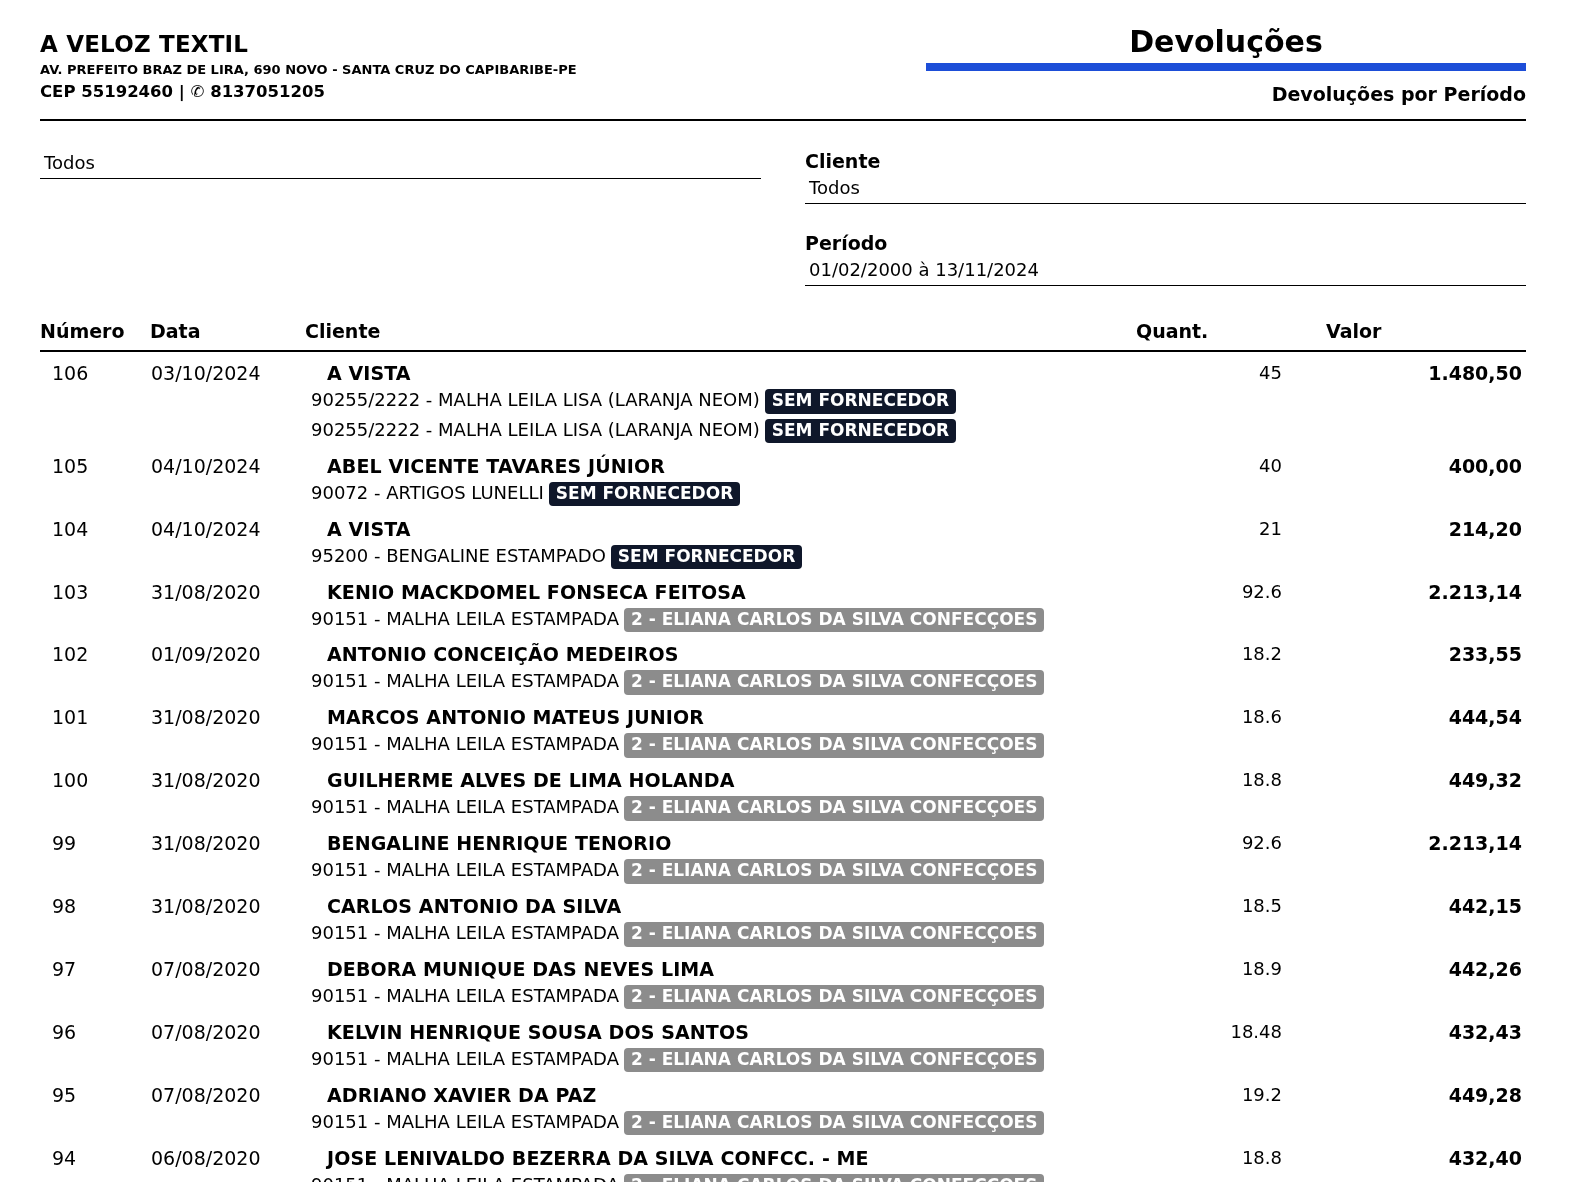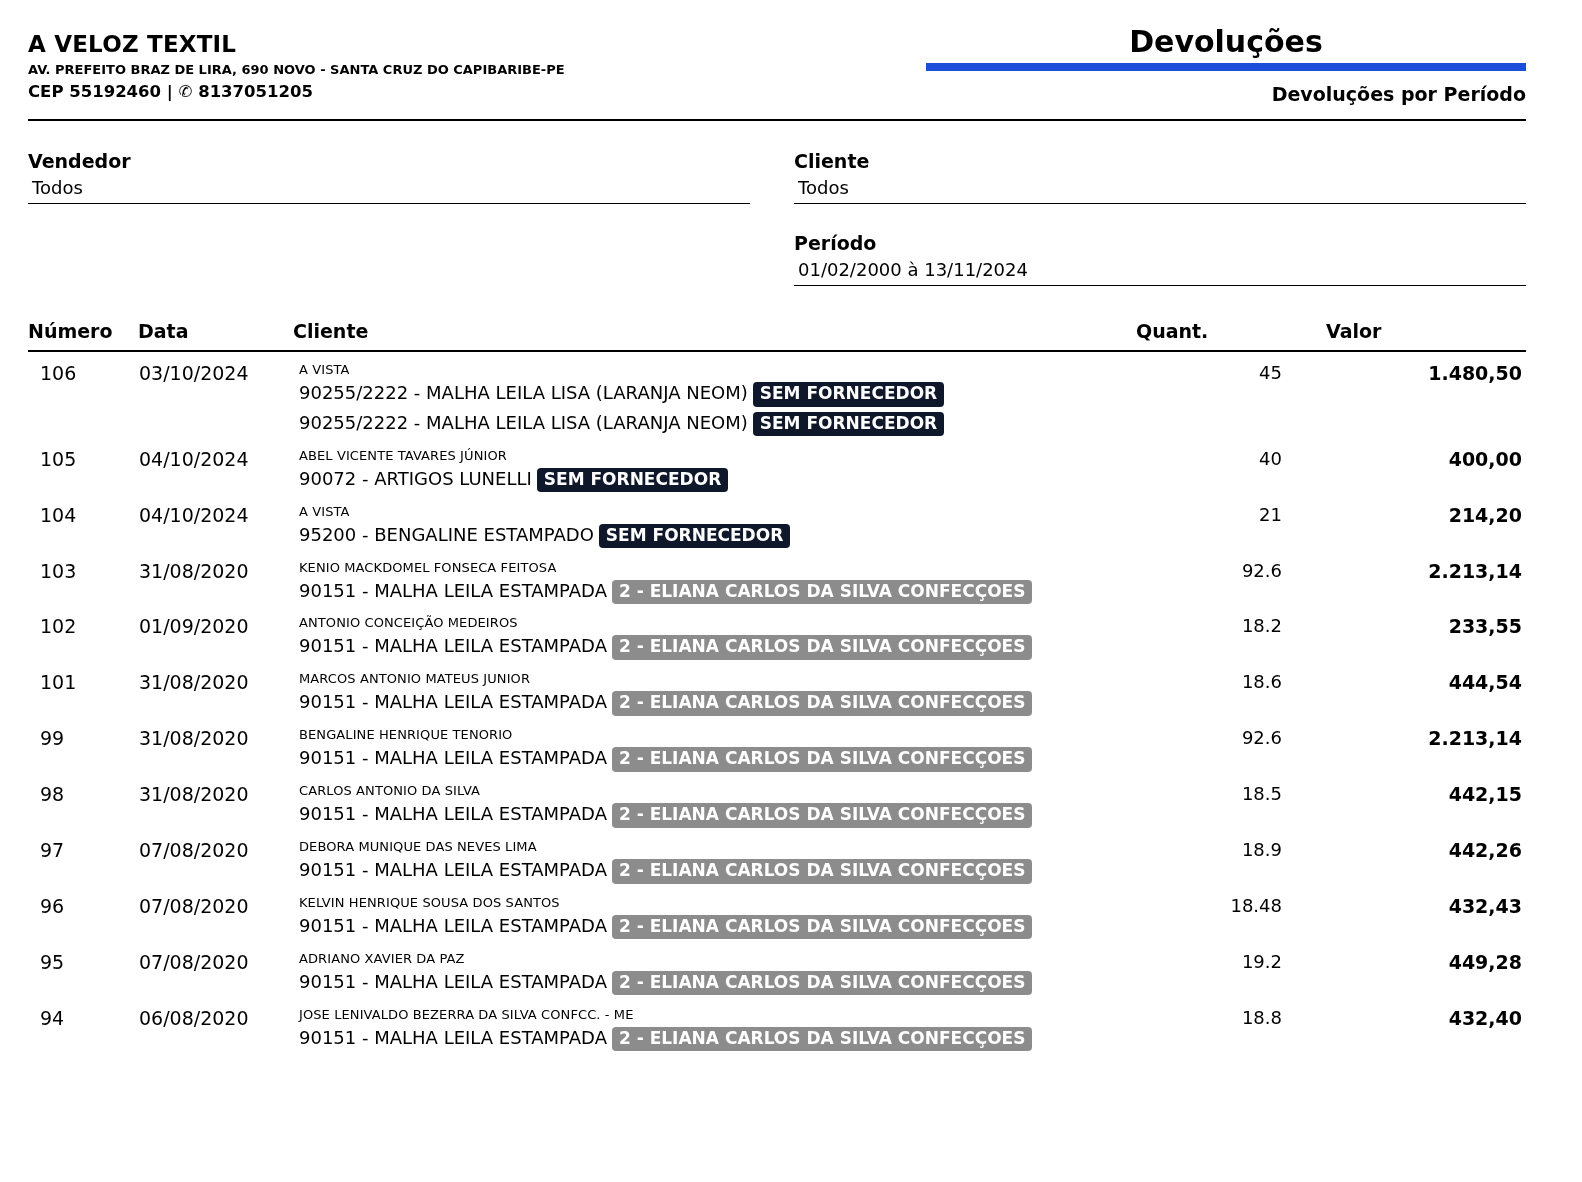--- a/index.html
+++ b/index.html
@@ -12,21 +12,21 @@
     height: 1182px;
     font-family: "DejaVu Sans", "Liberation Sans", sans-serif;
     color: #000000;
     overflow: hidden;
   }
   .page {
     position: relative;
     width: 1582px;
     height: 1182px;
     box-sizing: border-box;
-    padding: 18px 56px 0 28px;
+    padding: 18px 56px 0 40px;
   }
 
   
   .header {
     display: flex;
     justify-content: space-between;
     align-items: flex-start;
     padding-bottom: 8px;
   }
   .company {
@@ -126,23 +126,24 @@
     font-size: 18px;
   }
   tr.entry td { padding-top: 10px; }
   td.num  { padding-left: 12px; font-size: 19px; }
   td.data { font-size: 19px; }
   td.cli  { padding-left: 6px; }
   td.qtd  { text-align: right; padding-right: 44px; font-size: 18px; }
   td.val  { text-align: right; font-weight: bold; font-size: 19px; padding-right: 4px; }
 
   .cli-name {
-    font-size: 13px;
-    font-weight: normal;
+    font-size: 19px;
+    font-weight: bold;
     letter-spacing: 0.1px;
+    margin-left: 16px;
   }
   .item-line {
     font-size: 18px;
     line-height: 1.55;
     margin-top: 2px;
     white-space: nowrap;
   }
   .item-desc { }
   .tag {
     display: inline-block;
@@ -172,21 +173,20 @@
     <div class="title-block">
       <span class="doc-title">Devoluções</span>
       <div class="doc-subtitle">Devoluções por Período</div>
     </div>
   </div>
   <hr class="header-rule">
 
   <div class="filters">
     <div class="filter-col left">
       <div class="filter-group">
-        <div class="filter-label">Vendedor</div>
         <div class="filter-value">Todos</div>
       </div>
     </div>
     <div class="filter-col">
       <div class="filter-group">
         <div class="filter-label">Cliente</div>
         <div class="filter-value">Todos</div>
       </div>
       <div class="filter-group">
         <div class="filter-label">Período</div>
@@ -262,20 +262,30 @@
             <td class="num">101</td>
             <td class="data">31/08/2020</td>
             <td class="cli">
               <div class="cli-name">MARCOS ANTONIO MATEUS JUNIOR</div>
               <div class="item-line"><span class="item-desc">90151 - MALHA LEILA ESTAMPADA</span><span class="tag forn">2 - ELIANA CARLOS DA SILVA CONFECÇOES</span></div>
             </td>
             <td class="qtd">18.6</td>
             <td class="val">444,54</td>
           </tr>
           <tr class="entry">
+            <td class="num">100</td>
+            <td class="data">31/08/2020</td>
+            <td class="cli">
+              <div class="cli-name">GUILHERME ALVES DE LIMA HOLANDA</div>
+              <div class="item-line"><span class="item-desc">90151 - MALHA LEILA ESTAMPADA</span><span class="tag forn">2 - ELIANA CARLOS DA SILVA CONFECÇOES</span></div>
+            </td>
+            <td class="qtd">18.8</td>
+            <td class="val">449,32</td>
+          </tr>
+          <tr class="entry">
             <td class="num">99</td>
             <td class="data">31/08/2020</td>
             <td class="cli">
               <div class="cli-name">BENGALINE HENRIQUE TENORIO</div>
               <div class="item-line"><span class="item-desc">90151 - MALHA LEILA ESTAMPADA</span><span class="tag forn">2 - ELIANA CARLOS DA SILVA CONFECÇOES</span></div>
             </td>
             <td class="qtd">92.6</td>
             <td class="val">2.213,14</td>
           </tr>
           <tr class="entry">

